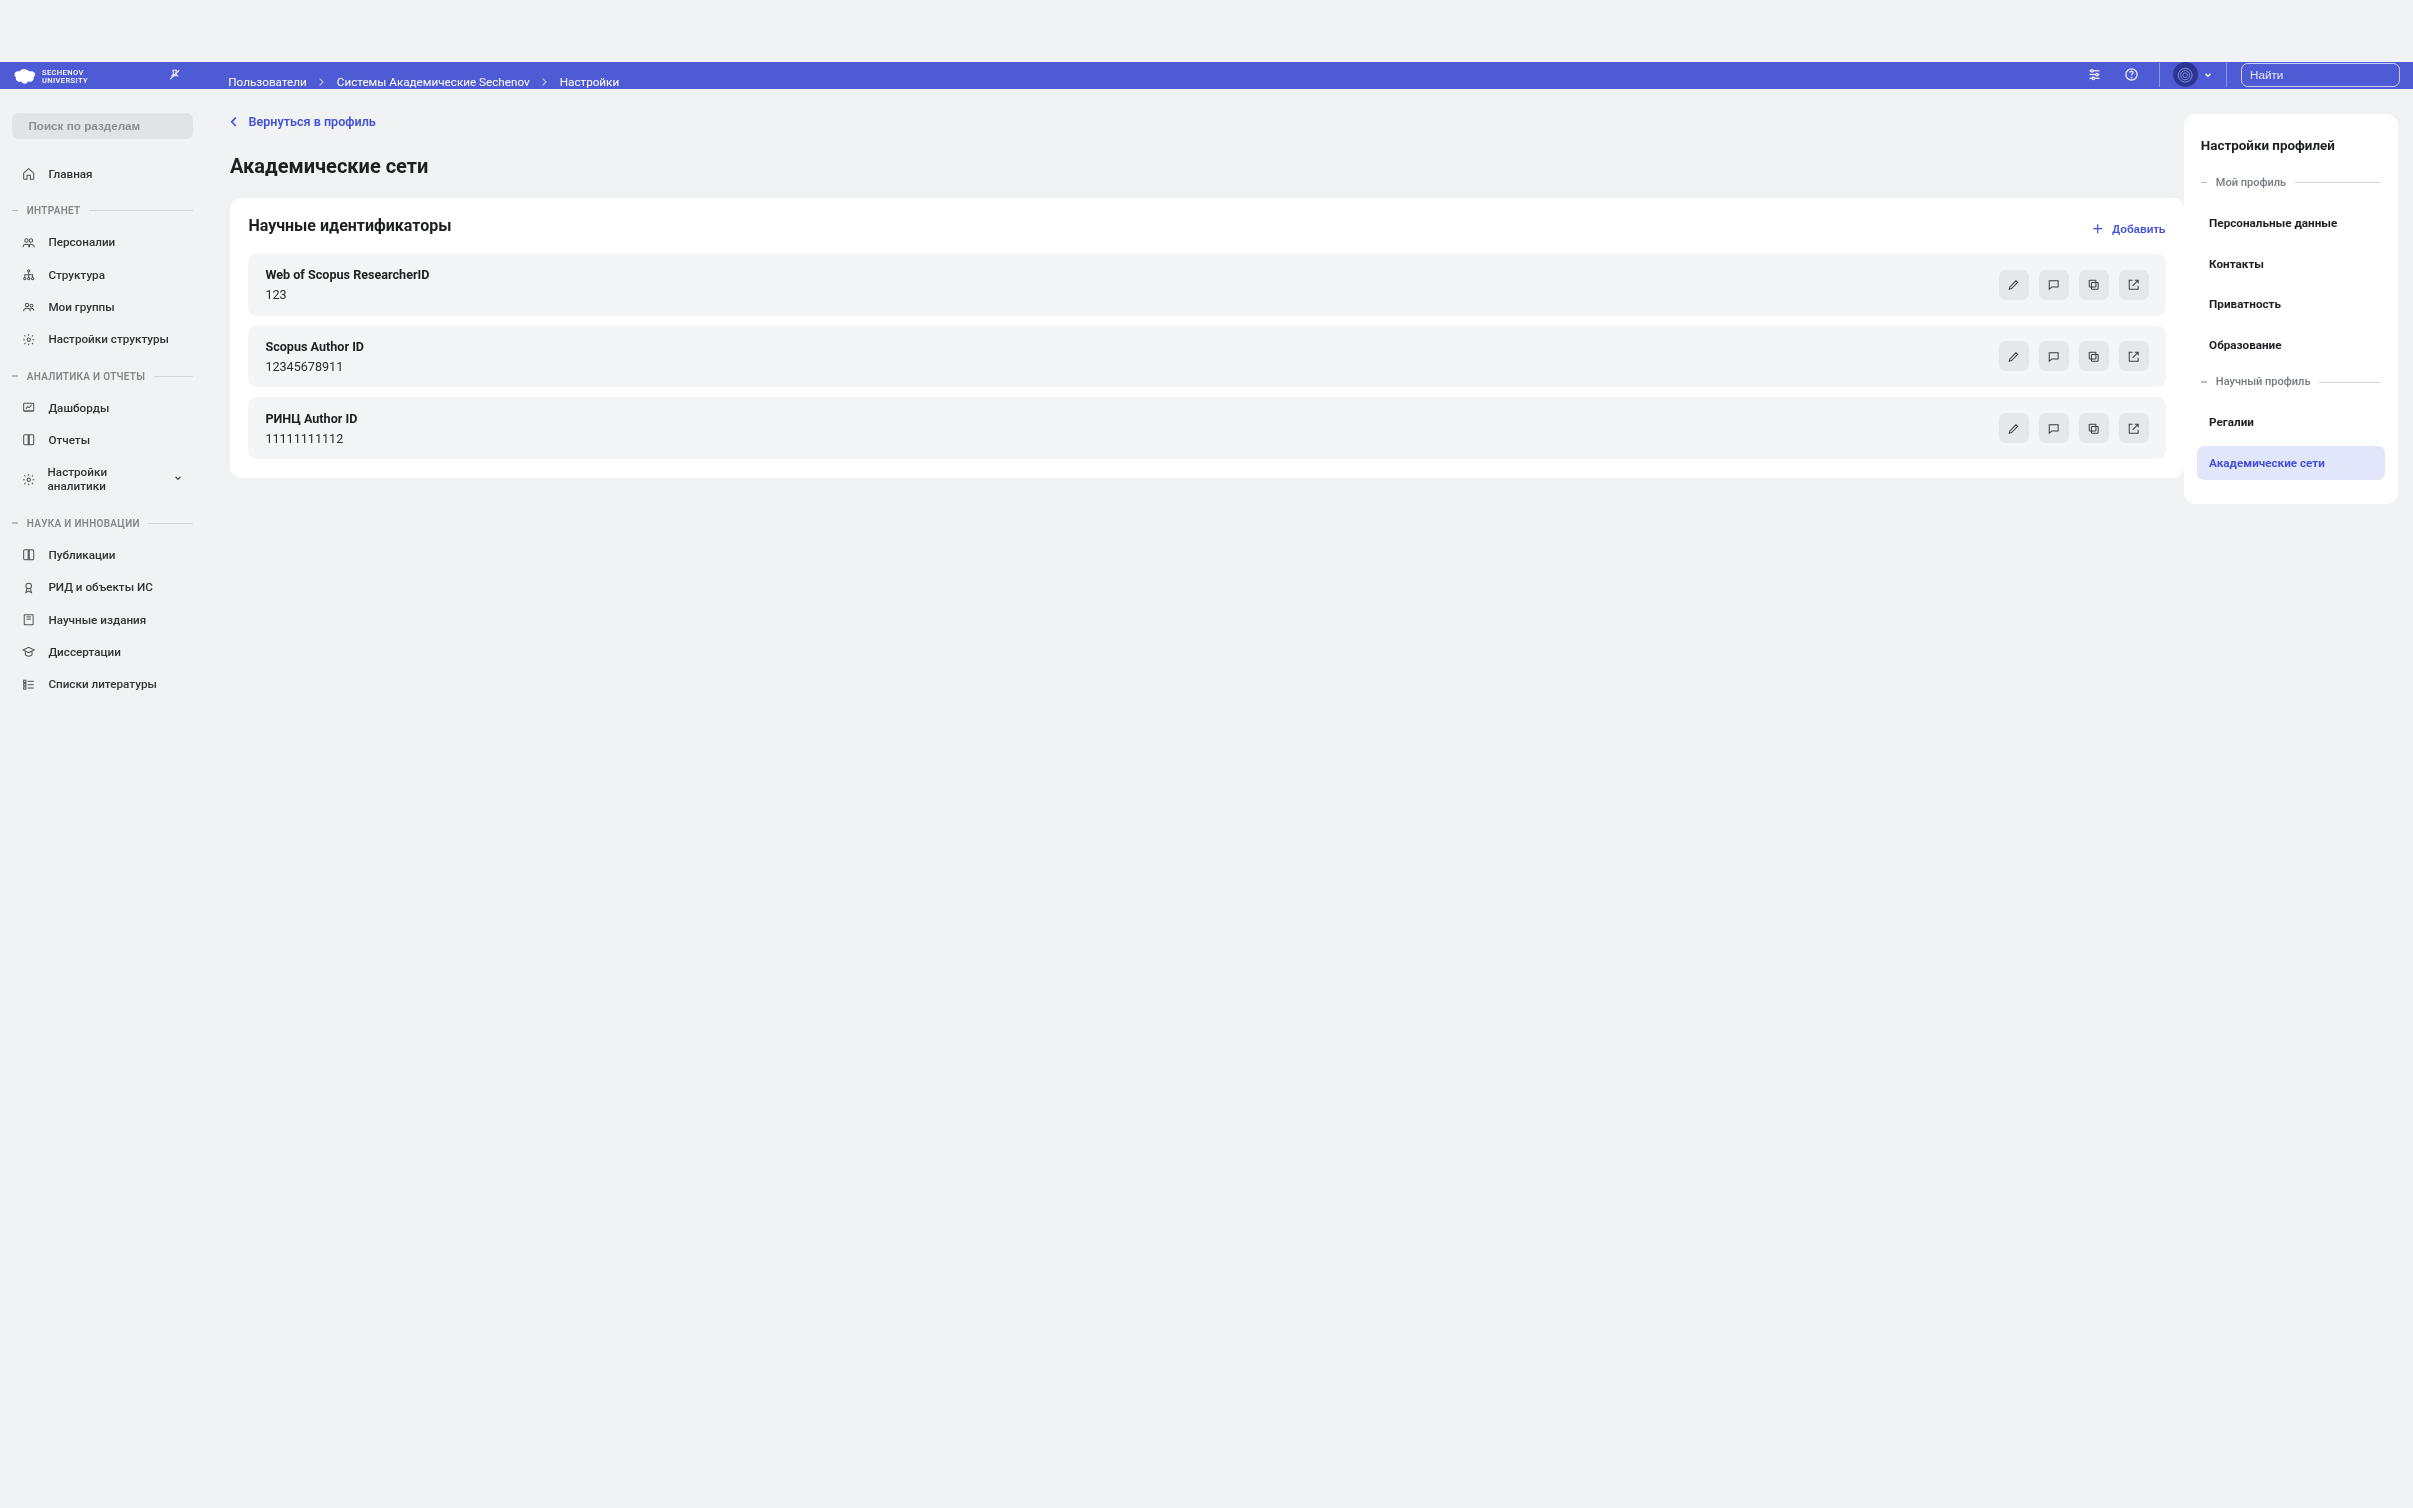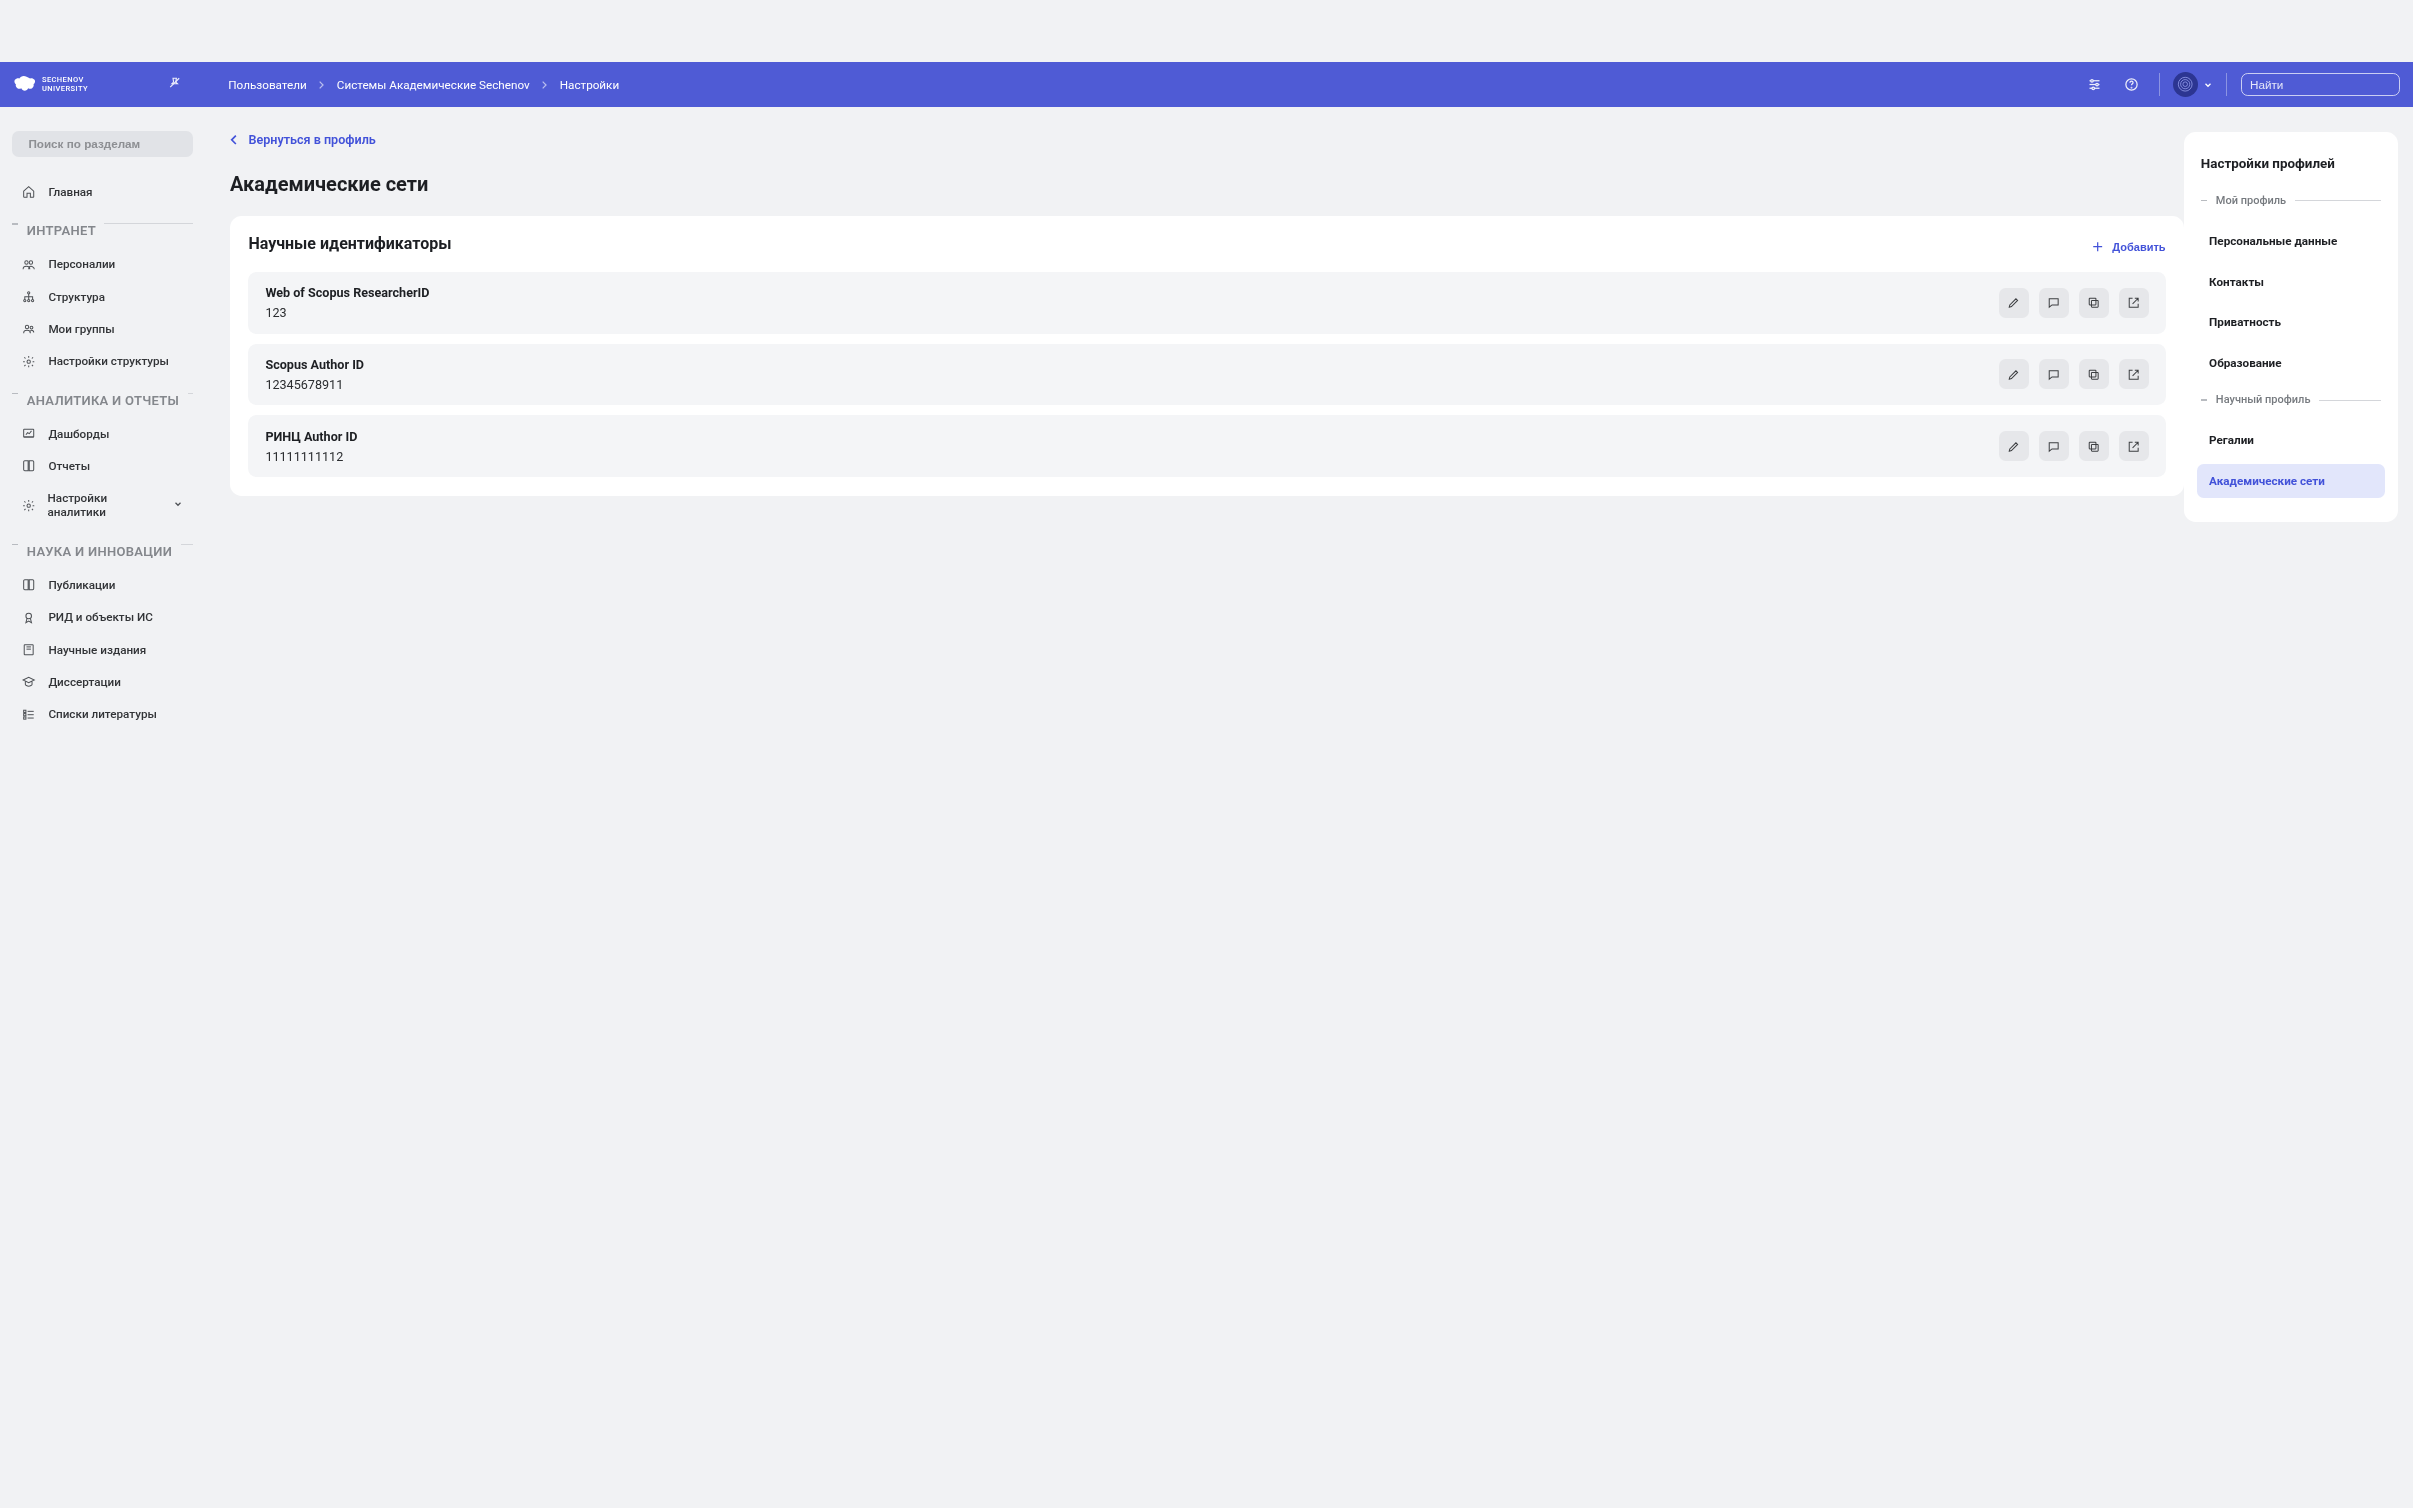--- a/index.html
+++ b/index.html
@@ -1,19 +1,19 @@
 <!DOCTYPE html>
 <html style="font-size:13.4px"><head>
 <meta charset="utf-8">
 <style>
 * { box-sizing: border-box; margin: 0; padding: 0; }
 body { font-family: -apple-system, BlinkMacSystemFont, "Segoe UI", Roboto, Helvetica, Arial, sans-serif; background: #f1f2f4; color: #1a1a1a; }
 
 
-.header { background: #4f5bd5; height: 45px; display: flex; align-items: center; padding: 0 8.4px; color: white; margin-top: 62px; }
+.header { background: #4f5bd5; height: 27px; display: flex; align-items: flex-end; padding: 0 8.4px; color: white; margin-top: 62px; }
 .logo-block { display: flex; align-items: center; gap: 6.7px; padding-left: 3.4px; }
 .logo-block svg { flex-shrink: 0; }
 .logo-text { display: flex; flex-direction: column; font-size: 7.5px; letter-spacing: 0.4px; line-height: 1.1; font-weight: 500; }
 .pin-area { margin-left: 75px; display: flex; align-items: center; }
 .pin-btn { background: transparent; border: none; color: white; opacity: 0.9; cursor: pointer; padding: 5px; }
 .breadcrumb { display: flex; align-items: center; gap: 11.7px; margin-left: 42px; font-size: 11.7px; font-weight: 400; }
 .breadcrumb-item { color: white; cursor: pointer; }
 .breadcrumb-sep { opacity: 0.6; }
 .header-right { margin-left: auto; display: flex; align-items: center; gap: 8.4px; }
 .header-icon-btn { background: transparent; border: none; color: white; opacity: 0.9; cursor: pointer; padding: 6.7px; display: flex; align-items: center; }
@@ -28,21 +28,21 @@
 .body-wrap { display: flex; }
 
 
 .sidebar { width: 205px; padding: 23.5px 11.7px 17px 11.7px; flex-shrink: 0; }
 .sidebar-search { display: flex; align-items: center; background: #e1e3e7; border-radius: 6.7px; padding: 6.7px 10px; gap: 6.7px; }
 .sidebar-search input { background: transparent; border: none; outline: none; font-size: 11.7px; flex: 1; color: #444; font-weight: bold; }
 .sidebar-search input::placeholder { color: #8d8f93; }
 .sidebar-list { margin-top: 18.4px; }
 .sidebar-item { display: flex; align-items: center; gap: 11.7px; padding: 9.2px 10px; border-radius: 6.7px; cursor: pointer; font-size: 11.7px; color: #323437; font-weight: 500; }
 .sidebar-item .chev { margin-left: auto; }
-.sidebar-section { display: flex; align-items: flex-start; gap: 8.4px; padding: 15px 0 10px 0; font-size: 13px; font-weight: 600; letter-spacing: 0.3px; color: #84878c; }
+.sidebar-section { display: flex; align-items: center; gap: 8.4px; padding: 15px 0 10px 0; font-size: 10px; font-weight: 600; letter-spacing: 0.3px; color: #84878c; }
 .sidebar-section .dash { width: 6.7px; height: 1.7px; background: #b8bbc0; }
 .sidebar-section .line { flex: 1; height: 0.8px; background: #d4d6da; }
 .sb-icon { width: 15px; display: flex; justify-content: center; color: #4e5155; }
 
 
 .main { flex: 1; padding: 25px 15px 25px 25px; display: flex; }
 .main-left { flex: 1; min-width: 0; }
 .back-link { display: inline-flex; align-items: center; gap: 10px; color: #4252d9; font-weight: 600; font-size: 12.6px; cursor: pointer; margin-bottom: 25px; }
 .page-title { font-size: 20px; font-weight: 700; color: #1d1f23; margin-bottom: 20px; }
 

